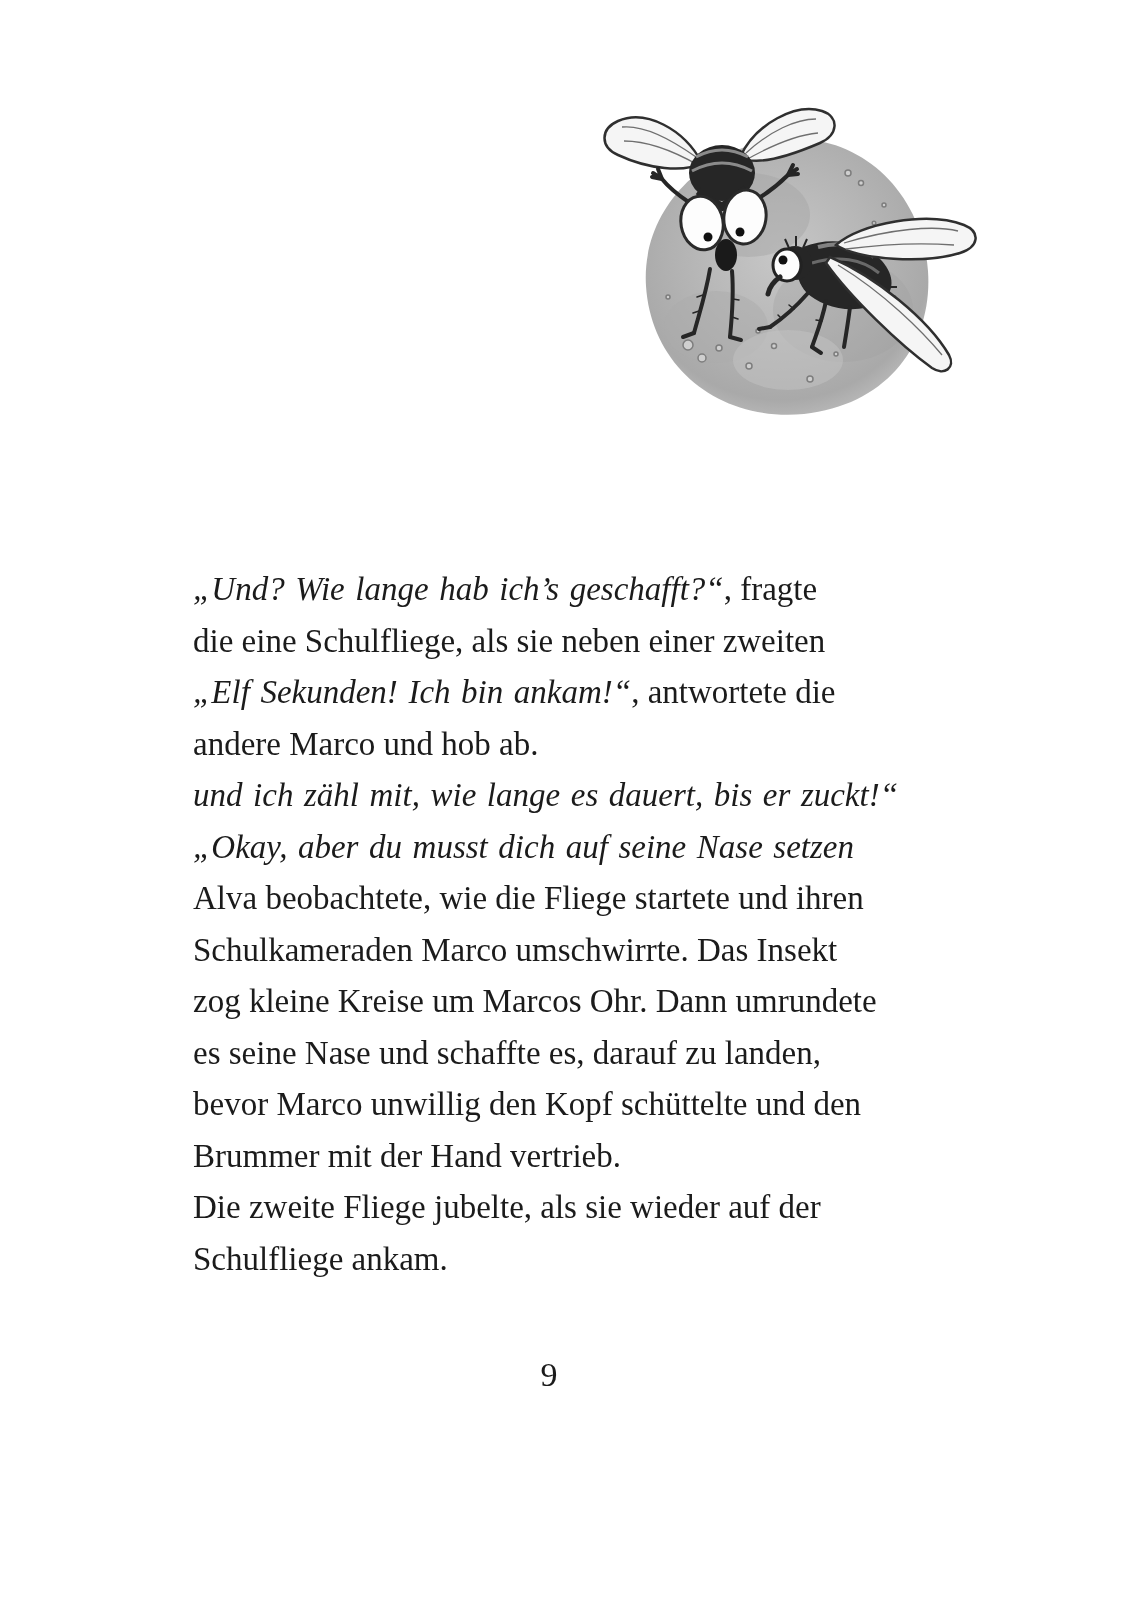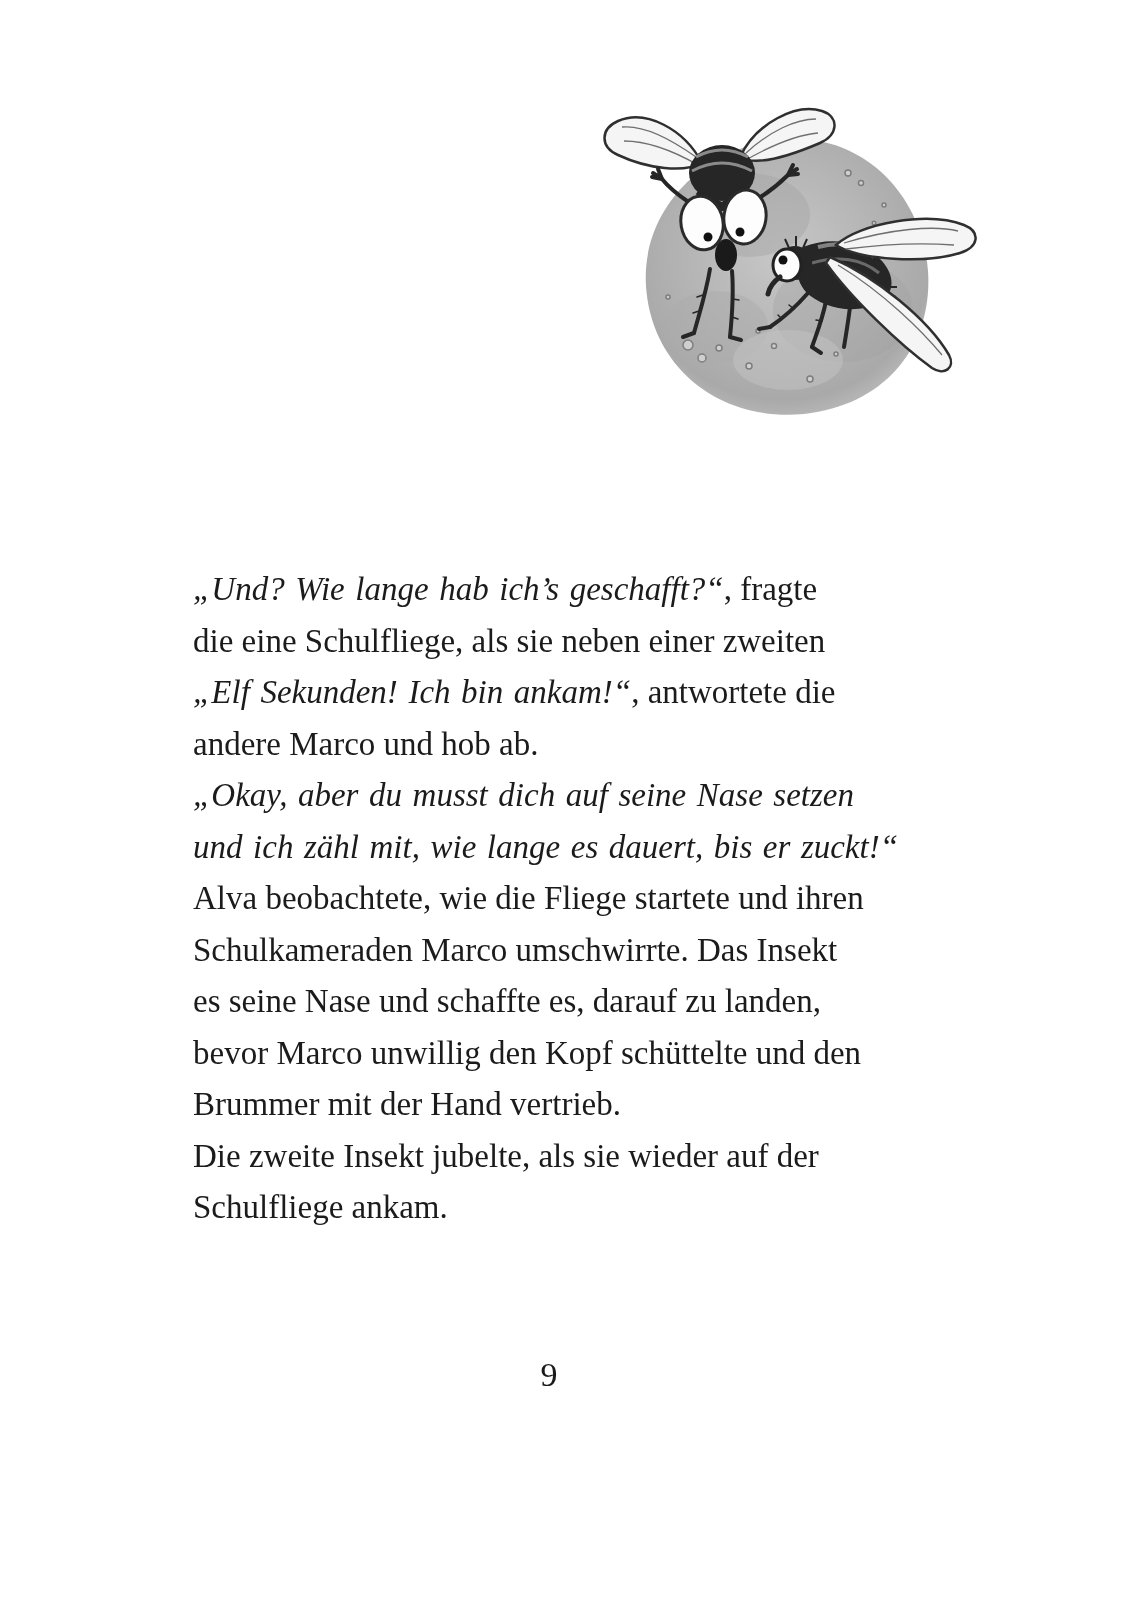--- a/index.html
+++ b/index.html
@@ -168,24 +168,25 @@
       <path d="M196,214 l-5,-4 M184,224 l-4,-4 M224,226 l-6,-1" stroke-width="1.5"></path>
     </g>
   </g>
 </svg>
 
 <div class="text-block" id="text-block">
     <div class="line"><span class="seg-italic">„Und? Wie lange hab ich’s geschafft?“</span><span class="seg">, fragte</span></div>
     <div class="line"><span class="seg">die eine Schulfliege, als sie neben einer zweiten</span></div>
     <div class="line"><span class="seg-italic">„Elf Sekunden! Ich bin ankam!“</span><span class="seg">, antwortete die</span></div>
     <div class="line"><span class="seg">andere Marco und hob ab.</span></div>
+    <div class="line"><span class="seg-italic">und ich zähl mit, wie lange es dauert, bis er zuckt!“</span></div>
     <div class="line"><span class="seg-italic">„Okay, aber du musst dich auf seine Nase setzen</span></div>
-    <div class="line"><span class="seg-italic">und ich zähl mit, wie lange es dauert, bis er zuckt!“</span></div>
     <div class="line"><span class="seg">Alva beobachtete, wie die Fliege startete und ihren</span></div>
     <div class="line"><span class="seg">Schulkameraden Marco umschwirrte. Das Insekt</span></div>
+    <div class="line"><span class="seg">zog kleine Kreise um Marcos Ohr. Dann umrundete</span></div>
     <div class="line"><span class="seg">es seine Nase und schaffte es, darauf zu landen,</span></div>
     <div class="line"><span class="seg">bevor Marco unwillig den Kopf schüttelte und den</span></div>
     <div class="line"><span class="seg">Brummer mit der Hand vertrieb.</span></div>
-    <div class="line"><span class="seg">Die zweite Insekt jubelte, als sie wieder auf der</span></div>
+    <div class="line"><span class="seg">Die zweite Fliege jubelte, als sie wieder auf der</span></div>
     <div class="line"><span class="seg">Schulfliege ankam.</span></div>
   </div>
 
 <div class="page-number">9</div>
 
 </body></html>

